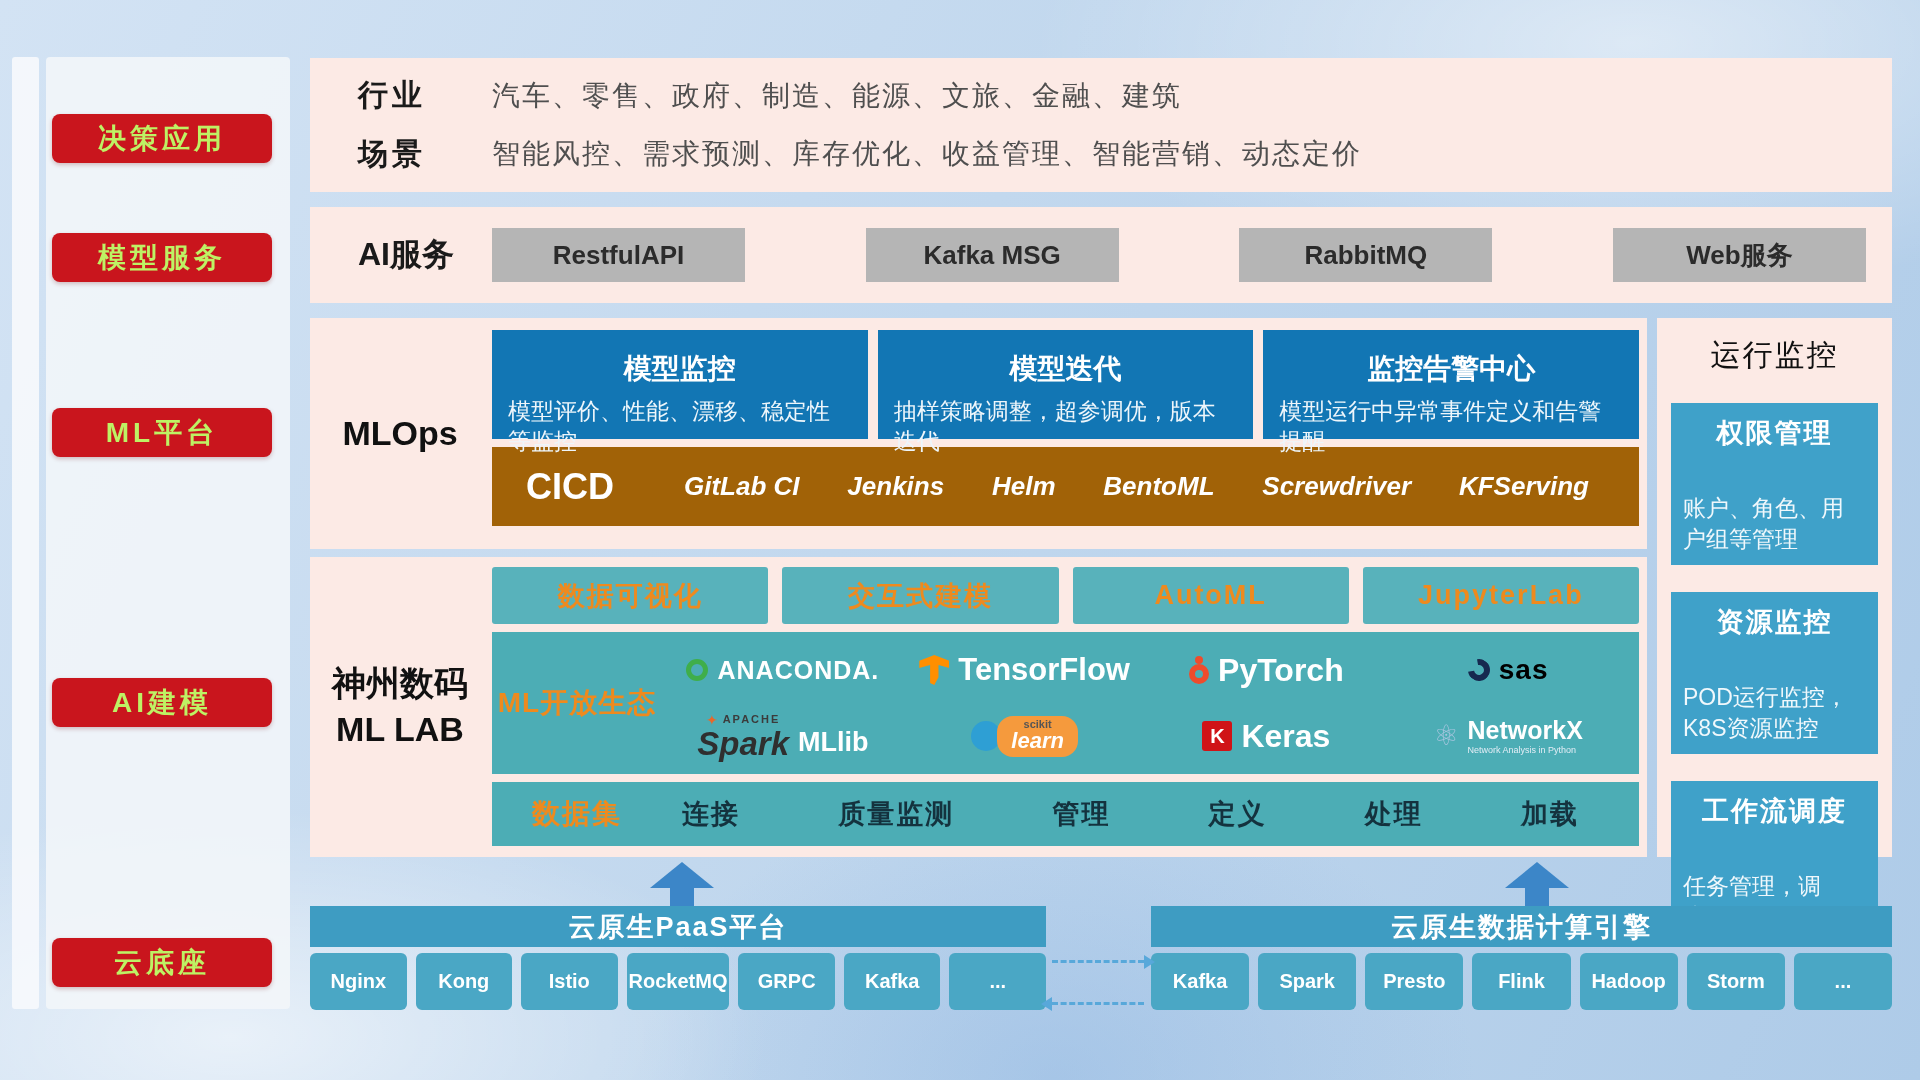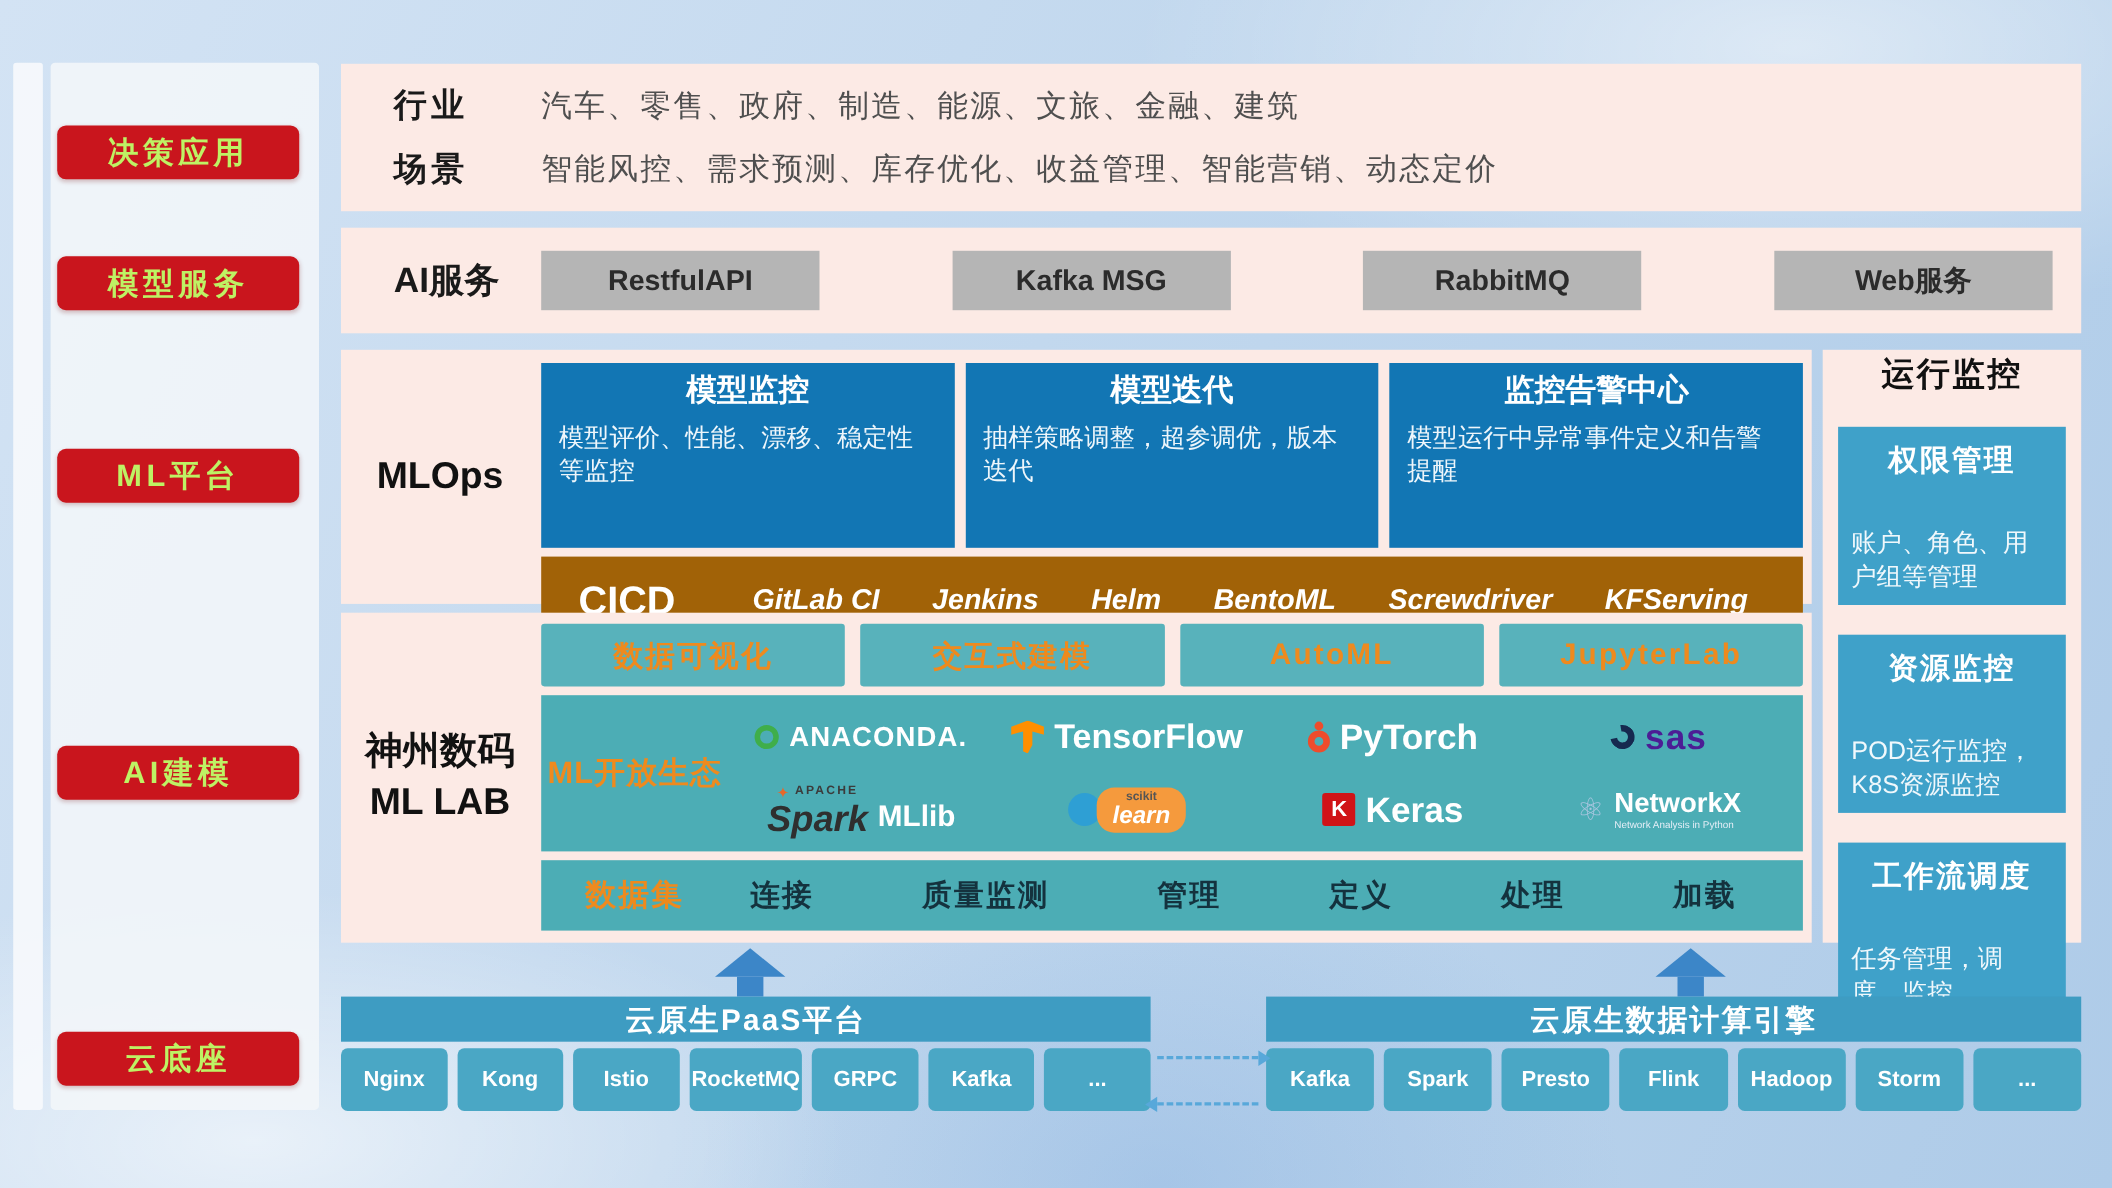--- a/index.html
+++ b/index.html
@@ -32,21 +32,21 @@
   .ai-btns{ flex:1; display:flex; justify-content:space-between; margin-right:26px; }
   .gray-btn{ width:253px; height:54px; background:#b5b5b5; color:#2b2b2b; font-size:26px;
     font-weight:bold; display:flex; align-items:center; justify-content:center; }
 
   .sec-mlops{ left:310px; top:318px; width:1337px; height:231px; }
   .side-label{ position:absolute; left:0; top:0; bottom:0; width:180px; display:flex;
     flex-direction:column; align-items:center; justify-content:center; font-size:34px;
     font-weight:bold; color:#111; line-height:1.35; }
   .mlops-body{ position:absolute; left:182px; right:8px; top:12px; }
   .mlops-cards{ display:flex; gap:10px; }
-  .blue-card{ flex:1; height:168px; background:#1276b4; color:#fff; padding:2px 16px; }
+  .blue-card{ flex:1; height:109px; background:#1276b4; color:#fff; padding:16px 16px; }
   .blue-card-title{ text-align:center; font-size:28px; font-weight:bold; margin:4px 0 8px; }
   .blue-card-desc{ font-size:23px; line-height:1.32; color:#eef6fb; }
   .cicd-bar{ margin-top:8px; height:79px; background:#a16207; color:#fff; display:flex; align-items:center; }
   .cicd-title{ font-size:36px; font-weight:bold; padding-left:34px; }
   .cicd-items{ flex:1; display:flex; justify-content:space-between; margin:0 50px 0 70px;
     font-size:26px; font-weight:600;font-style:italic; }
 
   .sec-mllab{ left:310px; top:557px; width:1337px; height:300px; }
   .mllab-body{ position:absolute; left:182px; right:8px; top:10px; }
   .tool-row{ display:flex; gap:14px; }
@@ -62,21 +62,21 @@
   .t-ana{ font-size:25px; letter-spacing:1px; }
   .tf-ico{ width:30px; height:30px; background:#ff8f00;
     clip-path:polygon(50% 0,100% 19%,100% 43%,64% 33%,64% 74%,50% 100%,36% 93%,36% 33%,0 43%,0 19%); }
   .t-tf{ font-size:31px; }
   .pt-ico{ position:relative; width:20px; height:20px; border:6px solid #ee4c2c; border-radius:50%; margin-top:8px; }
   .pt-ico::before{ content:""; position:absolute; left:50%; top:-14px; transform:translateX(-50%);
     width:8px; height:8px; border-radius:50%; background:#ee4c2c; }
   .t-pt{ font-size:32px; }
   .sas-ico{ width:22px; height:22px; border:6px solid #16294f; border-left-color:transparent;
     border-radius:50%; transform:rotate(35deg); }
-  .t-sas{ font-size:32px; color:#4c1d95; letter-spacing:1px;text-align:center; }
+  .t-sas{ font-size:28px; color:#000000; letter-spacing:1px;text-align:center; }
   .spark-stack{ display:flex; flex-direction:column; align-items:center; line-height:1; }
   .spark-apache{ font-size:11px; letter-spacing:2px; color:#3b3b3b; font-weight:bold; display:flex; align-items:center; gap:3px; }
   .spark-star{ color:#e8682a; font-size:14px; }
   .spark-word{ font-size:33px; font-weight:bold; font-style:italic; color:#2f2f2f; }
   .t-mllib{ font-size:27px; align-self:flex-end; padding-bottom:2px; }
   .skl{ display:flex; align-items:center; }
   .skl-circle{ width:30px; height:30px; background:#2e9fd4; border-radius:50%; margin-right:-13px; }
   .skl-pill{ background:#f59a3d; border-radius:16px; padding:3px 14px 5px; display:flex;
     flex-direction:column; align-items:center; line-height:1; }
   .skl-top{ font-size:11px; color:#555; font-weight:bold; }
@@ -87,21 +87,21 @@
   .nx-ico{ color:#a9c6e0; font-size:28px; line-height:1; }
   .nx-stack{ display:flex; flex-direction:column; line-height:1.15; }
   .nx-name{ font-size:25px; font-weight:bold; color:#fff; }
   .nx-sub{ font-size:9px; color:#e3edf6; font-weight:normal; }
   .data-row{ margin-top:8px; height:64px; background:#4cadb5; display:flex; align-items:center; }
   .data-label{ width:170px; text-align:center; color:#ee8a1e; font-size:28px; font-weight:bold; letter-spacing:2px; }
   .data-items{ flex:1; display:flex; justify-content:space-between; margin:0 60px 0 20px;
     font-size:27px; font-weight:600; color:#14323e; letter-spacing:2px; }
 
   .sec-monitor{ left:1657px; top:318px; width:235px; height:539px; }
-  .monitor-title{ padding-top:2px; text-align:center; font-size:30px; font-weight:bold; color:#111; letter-spacing:2px; }
+  .monitor-title{ padding-top:17px; text-align:center; font-size:30px; font-weight:normal; color:#111; letter-spacing:2px; }
   .monitor-card{ margin:27px 14px 0; background:#3fa1c9; color:#fff; padding:10px 12px; min-height:130px; }
   .monitor-card:first-of-type{ margin-top:20px; }
   .monitor-card-title{ text-align:center; font-size:27px; font-weight:bold; margin:2px 0 10px; letter-spacing:2px; }
   .monitor-card-desc{ font-size:23px; line-height:1.35; color:#f0f8fc;margin-top:42px; }
 
   .up-arrow{ position:absolute; width:64px; height:44px; top:862px; }
   .up-arrow::before{ content:""; position:absolute; left:0; top:0; border-left:32px solid transparent;
     border-right:32px solid transparent; border-bottom:26px solid #3c86c8; }
   .up-arrow::after{ content:""; position:absolute; left:20px; top:26px; width:24px; height:18px; background:#3c86c8; }
   .bottom-bar{ position:absolute; top:906px; height:41px; background:#3e9cc2; color:#fff;

